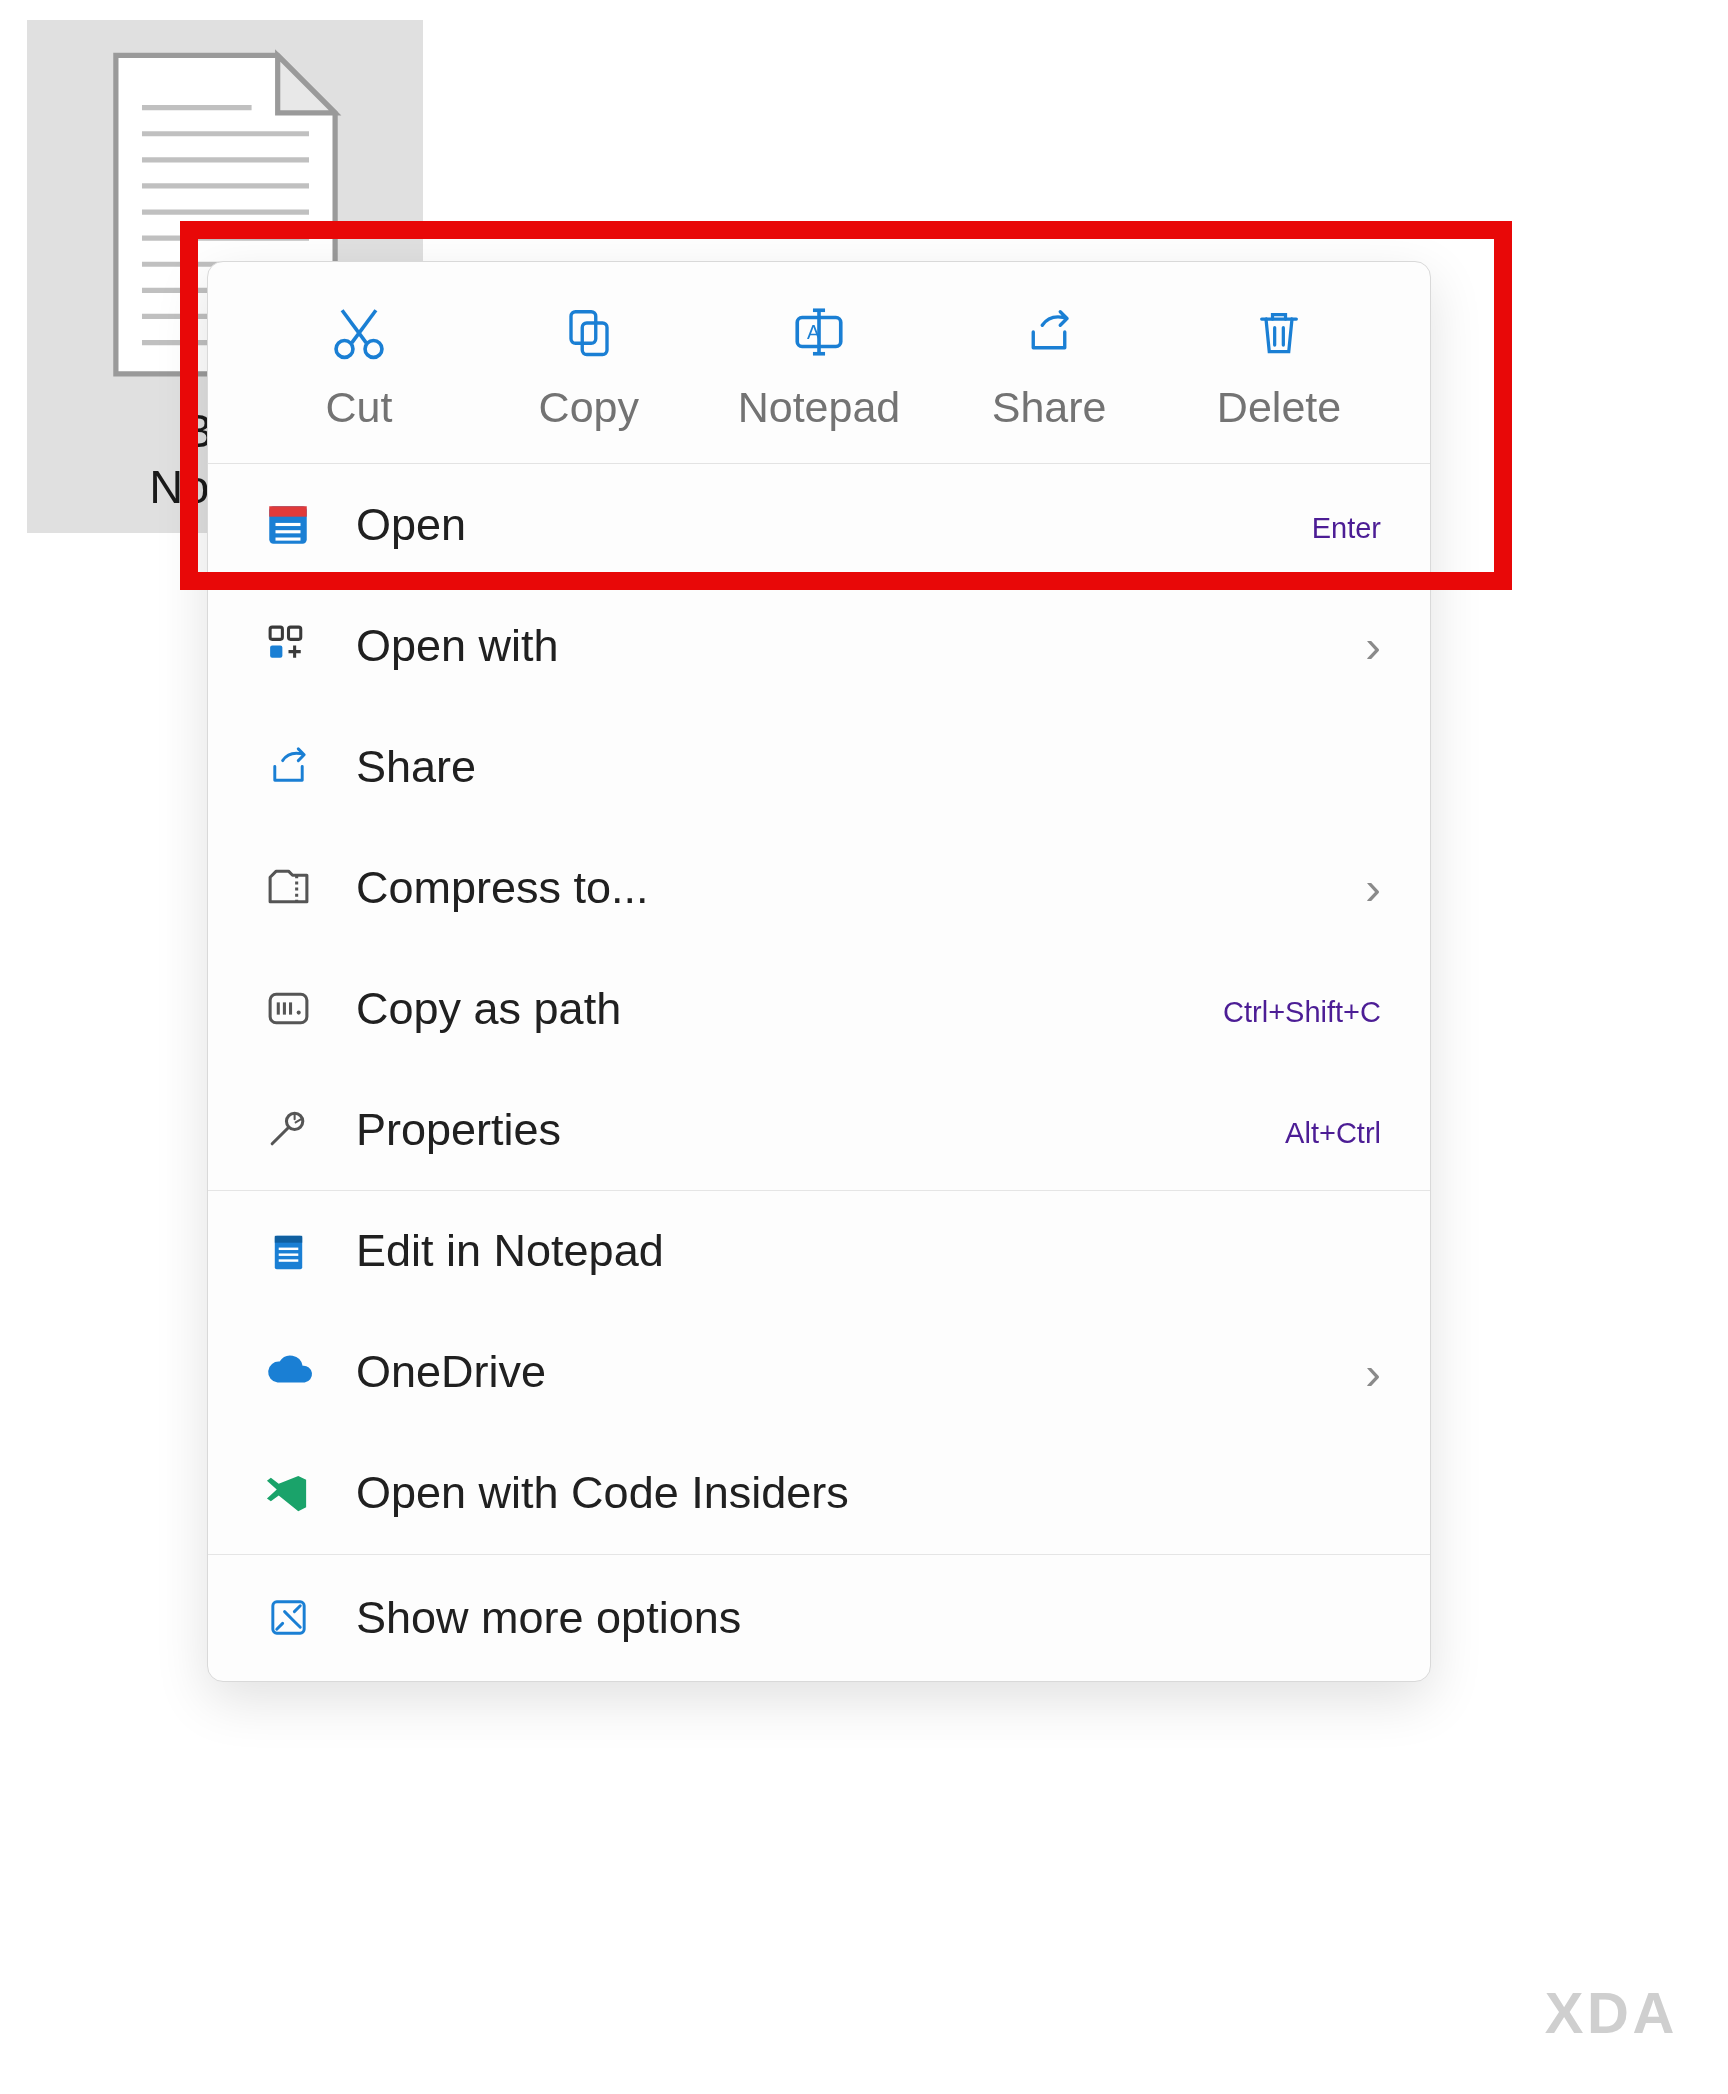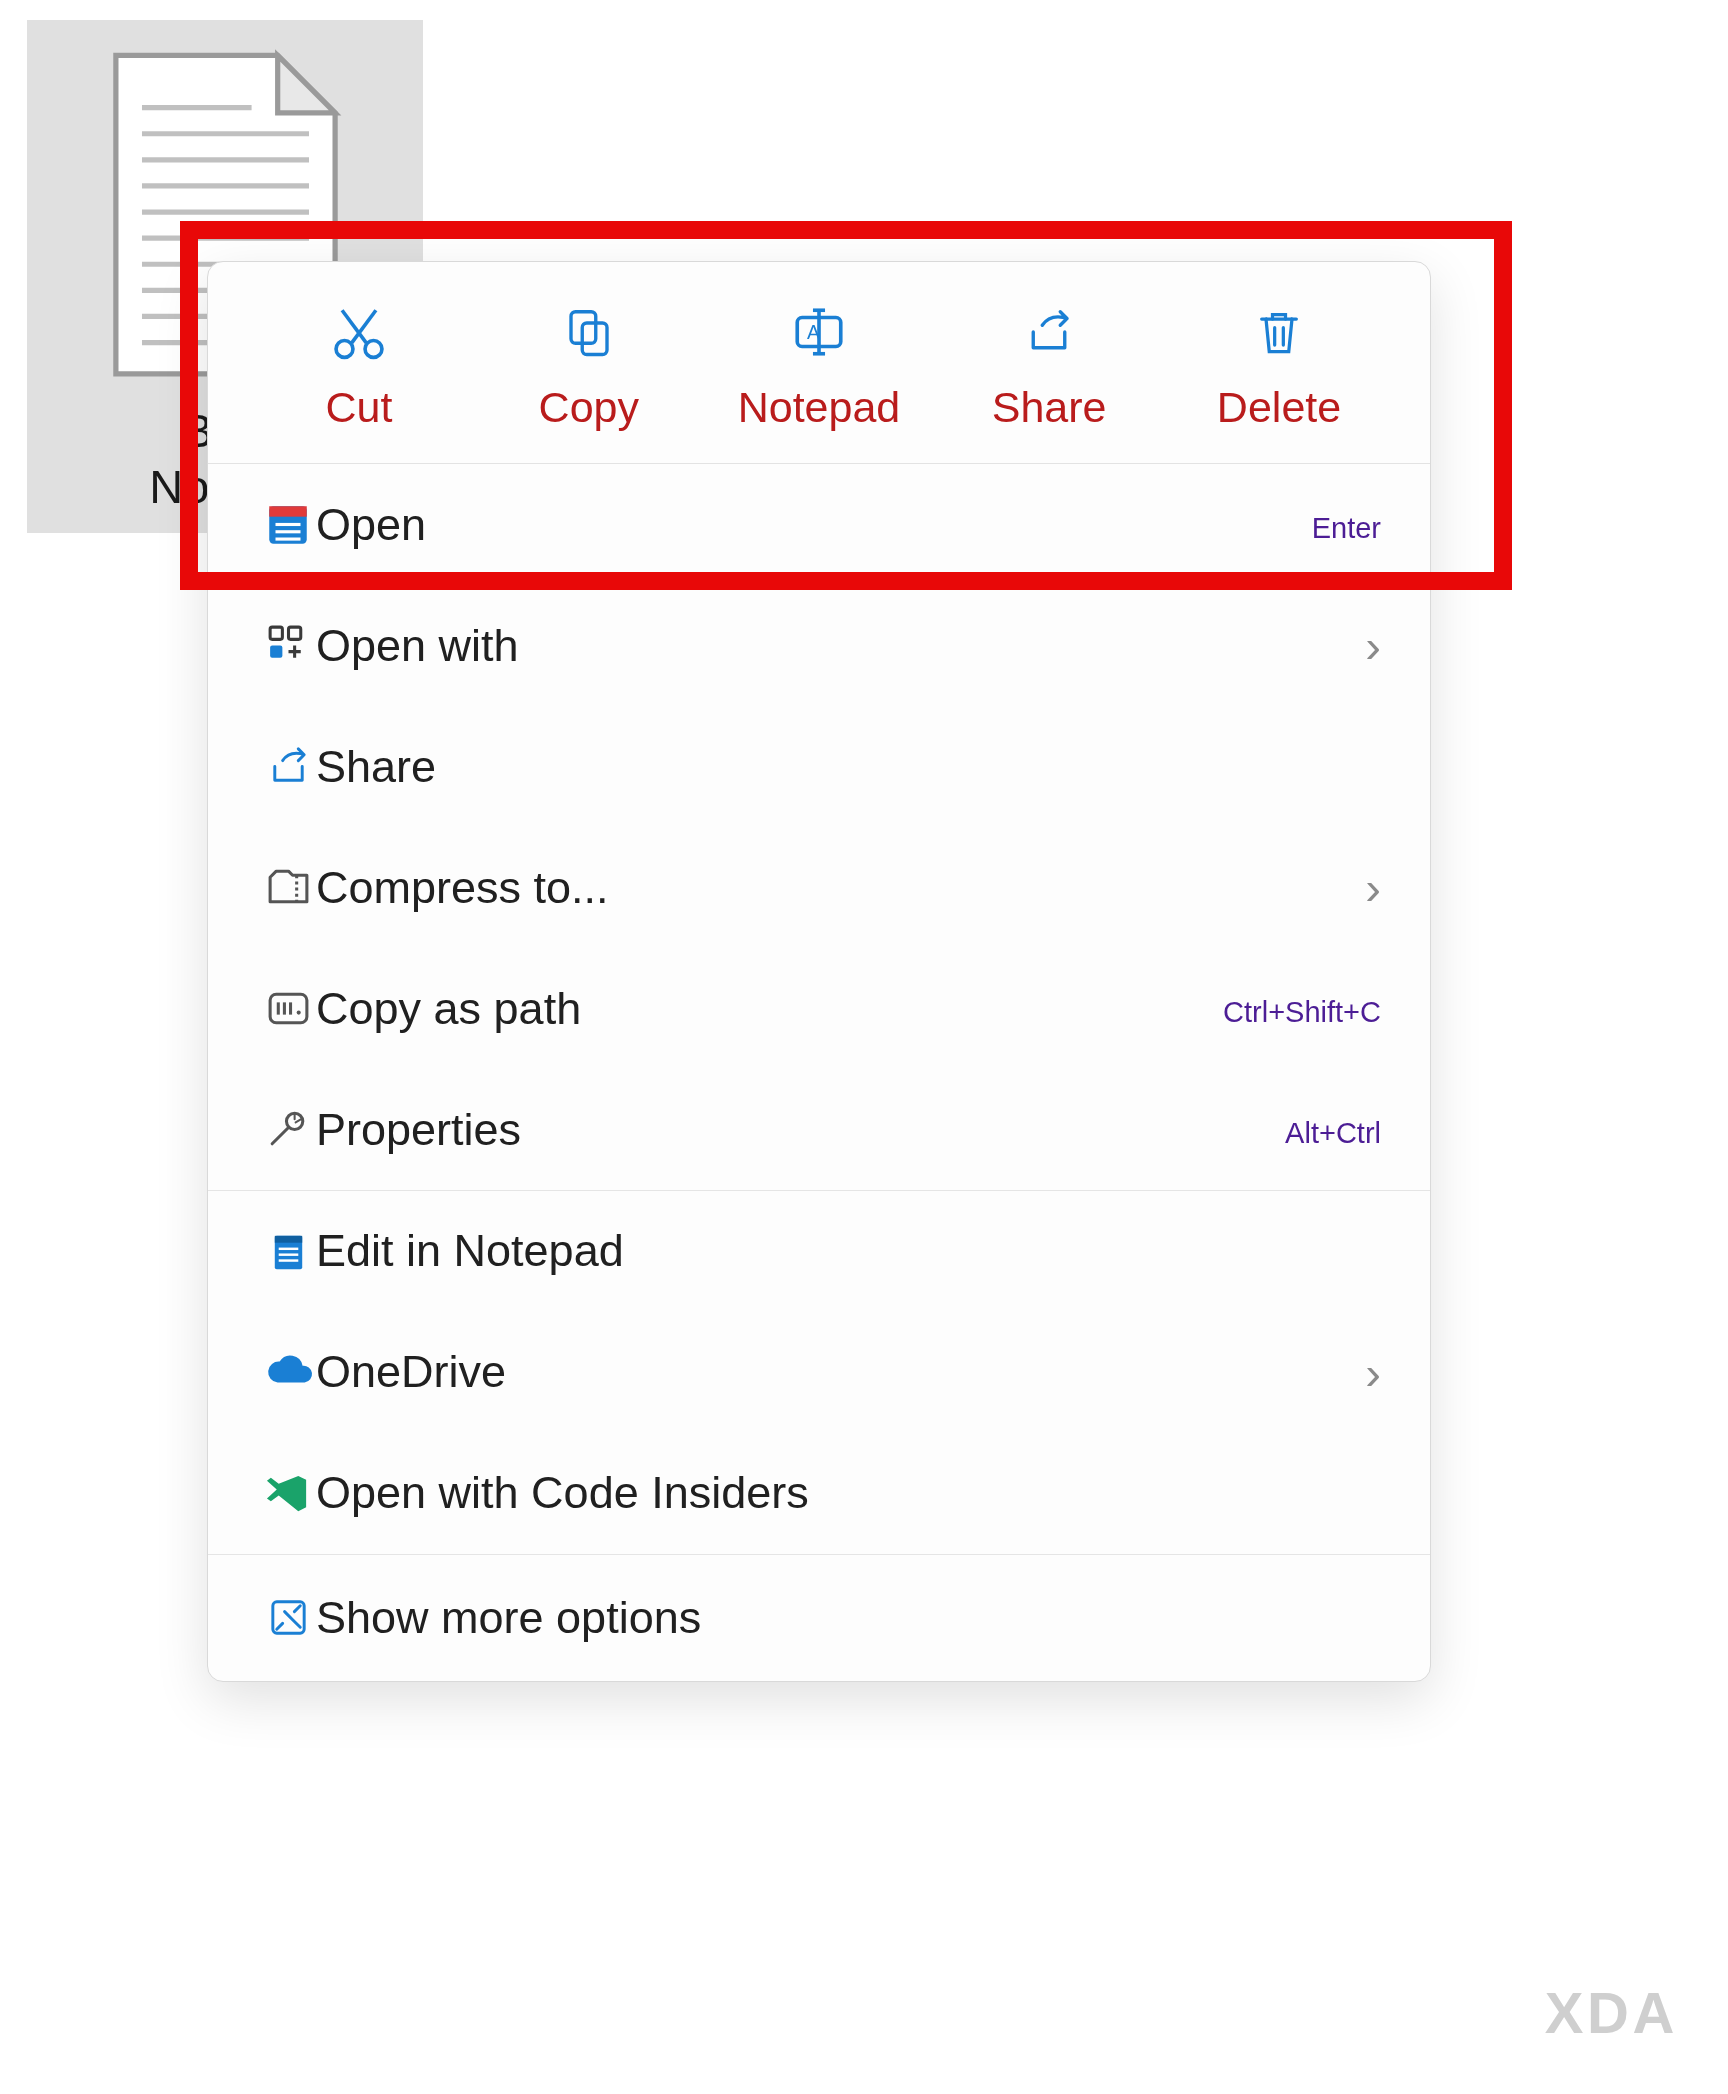--- a/index.html
+++ b/index.html
@@ -62,38 +62,39 @@
   }
   .action-item {
     display: flex;
     flex-direction: column;
     align-items: center;
     gap: 20px;
     min-width: 162px;
     cursor: default;
   }
   .action-item .ic { width: 63px; height: 63px; display:flex; align-items:center; justify-content:center; }
-  .action-item .lbl { font-size: 43px; color: #b91c1c; }
+  .action-item .lbl { font-size: 43px; color: #737373; }
 
   
   .menu-item {
     display: flex;
     align-items: center;
     height: 121px;
     padding: 0 49px 0 52px;
   }
   .menu-item .mic {
     width: 56px;
     height: 56px;
     display:flex;
     align-items:center;
     justify-content:center;
     flex-shrink:0;
   }
   .menu-item .mlabel {
+    margin-left: 40px;
     font-size: 45px;
     color: #202020;
     flex: 1 1 auto;
   }
   .menu-item .shortcut {
     font-size: 29px;
     color: #4c1d95;
     margin-top: 8px;
   }
   .menu-item .chev {

